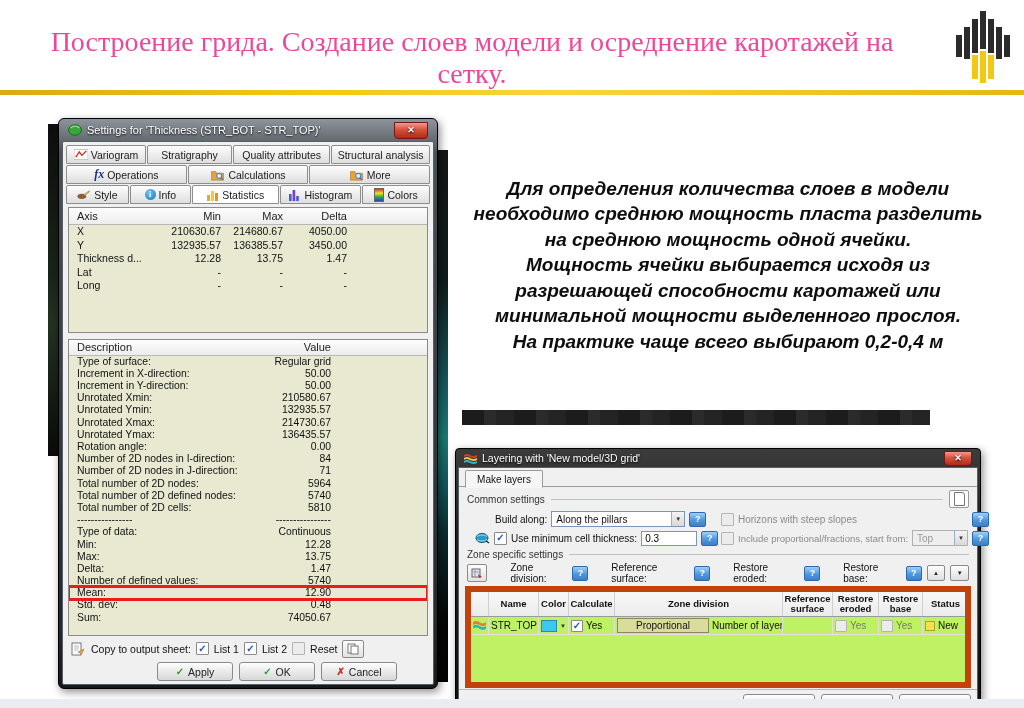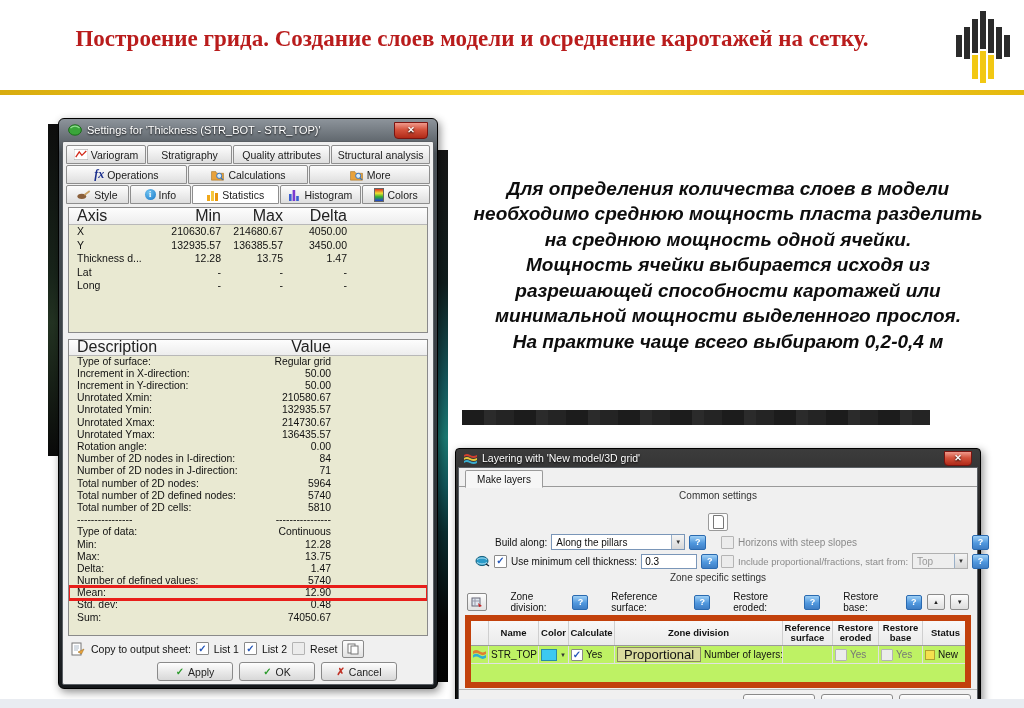--- a/index.html
+++ b/index.html
@@ -1,20 +1,20 @@
 <!DOCTYPE html>
 <html><head>
 <meta charset="utf-8">
 <style>
   html,body{margin:0;padding:0;background:#cfd4da;}
   #slide{position:relative;width:1024px;height:708px;background:#ffffff;overflow:hidden;
          font-family:"Liberation Sans",sans-serif;color:#111;}
   
   .slide-title{position:absolute;top:26px;left:14px;width:916px;text-align:center;
-    font-family:"Liberation Serif",serif;font-size:23px;font-weight:bold;color:#b91c1c;}
+    font-family:"Liberation Serif",serif;font-size:28px;font-weight:normal;color:#ec4899;}
   .logo{position:absolute;top:8px;right:12px;width:56px;height:76px;}
   .yellow-line{position:absolute;top:90px;left:0;width:1024px;height:5px;
     background:linear-gradient(90deg,#d8ac10,#f2c813 30%,#f7d63a 55%,#e5b90e);}
   .slide-footer-strip{position:absolute;bottom:0;left:0;width:1024px;height:9px;background:#e9ecf1;}
   
   .strip-a{position:absolute;left:48px;top:124px;width:15px;height:332px;
     background:linear-gradient(180deg,#0e0e0e,#18241a 45%,#233322 60%,#0a0a0a);}
   .strip-b{position:absolute;left:426px;top:150px;width:22px;height:532px;
     background:linear-gradient(180deg,#161616 0%,#101d1d 25%,#15595e 44%,#1b7a73 54%,#12565a 63%,#0b2d30 72%,#070707 88%,#040404);}
   .strip-top{position:absolute;left:462px;top:410px;width:468px;height:15px;
@@ -56,21 +56,21 @@
   .tab.active{background:#ffffff;}
   .ic{display:inline-flex;align-items:center;justify-content:center;flex:none;}
   .fxg{font-family:"Liberation Serif",serif;font-style:italic;font-weight:bold;color:#1a2e8c;font-size:12px;}
   .info-c{width:11px;height:11px;border-radius:50%;background:radial-gradient(circle at 35% 30%,#6fc2f0,#1878c8);
     color:#fff;font-size:8px;font-weight:bold;font-family:"Liberation Serif",serif;
     display:flex;align-items:center;justify-content:center;}
   .colorbar{width:8px;height:12px;border:1px solid #666;
     background:linear-gradient(180deg,#e03020,#f0e030 35%,#30b030 65%,#2040d0);}
   .panel{margin:2px 5px;border:1px solid #8a8a8a;background:#e9e9d2;overflow:hidden;}
   .phead{display:flex;background:linear-gradient(180deg,#fdfdfd,#ededed);border-bottom:1px solid #b8b8b8;
-    font-size:16px;color:#222;align-items:center;}
+    font-size:11px;color:#222;align-items:center;}
   .trow{display:flex;font-size:10.5px;height:13.5px;line-height:13.5px;}
   .c-name{width:84px;padding-left:8px;overflow:hidden;white-space:nowrap;}
   .c-min{width:60px;text-align:right;}
   .c-max{width:62px;text-align:right;}
   .c-delta{width:64px;text-align:right;}
   .c-sp{flex:1;}
   #axis-panel{height:124px;}
   #axis-panel .phead{height:16px;}
   #desc-panel{height:296px;margin-top:4px;}
   #desc-panel .phead{height:15px;}
@@ -89,21 +89,21 @@
     font-size:19px;font-weight:bold;font-style:italic;line-height:1.34;white-space:pre-line;color:#0d0d0d;}
   
   #ldlg{left:455px;top:420px;width:520px;height:266px;padding:0 2px 4px 2px;border-radius:4px;
     background:linear-gradient(180deg,#3c3c3c,#1f1f1f 30%,#101010 92%);margin-top:28px;}
   #ldlg .titlebar{height:18px;font-size:10.5px;}
   #ldlg .dlg-body{height:calc(100% - 18px);font-size:10px;}
   .tabstrip{position:relative;height:18px;border-bottom:1px solid #9a9a9a;}
   .mk-tab{position:absolute;left:6px;top:2px;height:16px;width:76px;background:#f6f6f6;
     border:1px solid #9a9a9a;border-bottom:1px solid #f6f6f6;border-radius:2px 2px 0 0;
     display:flex;align-items:center;justify-content:center;font-size:10px;}
-  .group-row{display:flex;align-items:center;gap:6px;padding:3px 8px 1px 8px;color:#333;flex-direction:column;}
+  .group-row{display:flex;align-items:center;gap:6px;padding:3px 8px 1px 8px;color:#333;}
   .group-row .rule{flex:1;height:1px;background:#c0c0c0;}
   .doc-btn{width:18px;height:16px;border:1px solid #9a9a9a;border-radius:2px;background:#fdfdfd;
     display:flex;align-items:center;justify-content:center;}
   .doc-ic{width:9px;height:12px;background:#fff;border:1px solid #777;border-radius:0 3px 0 0;}
   .form-grid{display:grid;grid-template-columns:254px 1fr;row-gap:3px;padding:2px 8px 2px 8px;align-items:center;}
   .fcell{display:flex;align-items:center;gap:4px;}
   .lab{white-space:nowrap;}
   .lab.gray{color:#8a8a8a;}
   .num-input{height:13px;border:1px solid #7a96b8;background:#fff;font-size:10px;text-align:left;padding:0 3px;width:48px;font-family:"Liberation Sans",sans-serif;}
   .zone-ctrl-row{display:flex;align-items:center;gap:5px;padding:1px 8px;}
@@ -113,21 +113,21 @@
   .zone-table{margin:1px 6px;border:6px solid #c2410c;background:#bef264;flex:1;overflow:hidden;}
   .zt-head,.zt-row{display:grid;grid-template-columns:18px 50px 30px 46px 168px 50px 46px 44px 46px;}
   .zt-head{background:linear-gradient(180deg,#f8f8f8,#ebebeb);border-bottom:1px solid #9a9a9a;
     font-size:9.5px;font-weight:bold;min-height:24px;}
   .zt-head>div{display:flex;align-items:center;justify-content:center;text-align:center;line-height:1.05;
     border-right:1px solid #cfcfcf;padding:1px;}
   .zt-row{height:17px;font-size:10px;border-bottom:1px solid #e2e2e2;}
   .zt-row>div{display:flex;align-items:center;gap:3px;border-right:1px solid #e0e0e0;padding:0 2px;overflow:hidden;}
   .swatch{width:15px;height:10px;background:#3cc9f0;border:1px solid #2a8aa8;}
   .mini-arrow{font-size:6px;color:#333;}
-  .chip{background:#dadc9e;border:1px solid #8a8a60;font-size:13px;padding:0 6px;height:13px;display:flex;align-items:center;}
+  .chip{background:#dadc9e;border:1px solid #8a8a60;font-size:10px;padding:0 18px;height:13px;display:flex;align-items:center;}
   .layers-input{width:30px;height:12px;border:1px dotted #555;background:#fff;font-size:10px;text-align:right;padding:0 2px;font-family:"Liberation Sans",sans-serif;}
   .status-sq{width:8px;height:8px;background:#f5e04e;border:1px solid #b0a030;}
   .gray-txt{color:#777;}
   #ldlg .dlg-buttons{margin-top:auto;border-top:1px solid #b8b8b8;background:#f0f0f0;height:26px;padding-right:6px;}
   #ldlg .dlg-buttons .btn{width:58px;}
 </style>
 </head>
 <body>
 
 <div id="slide">

